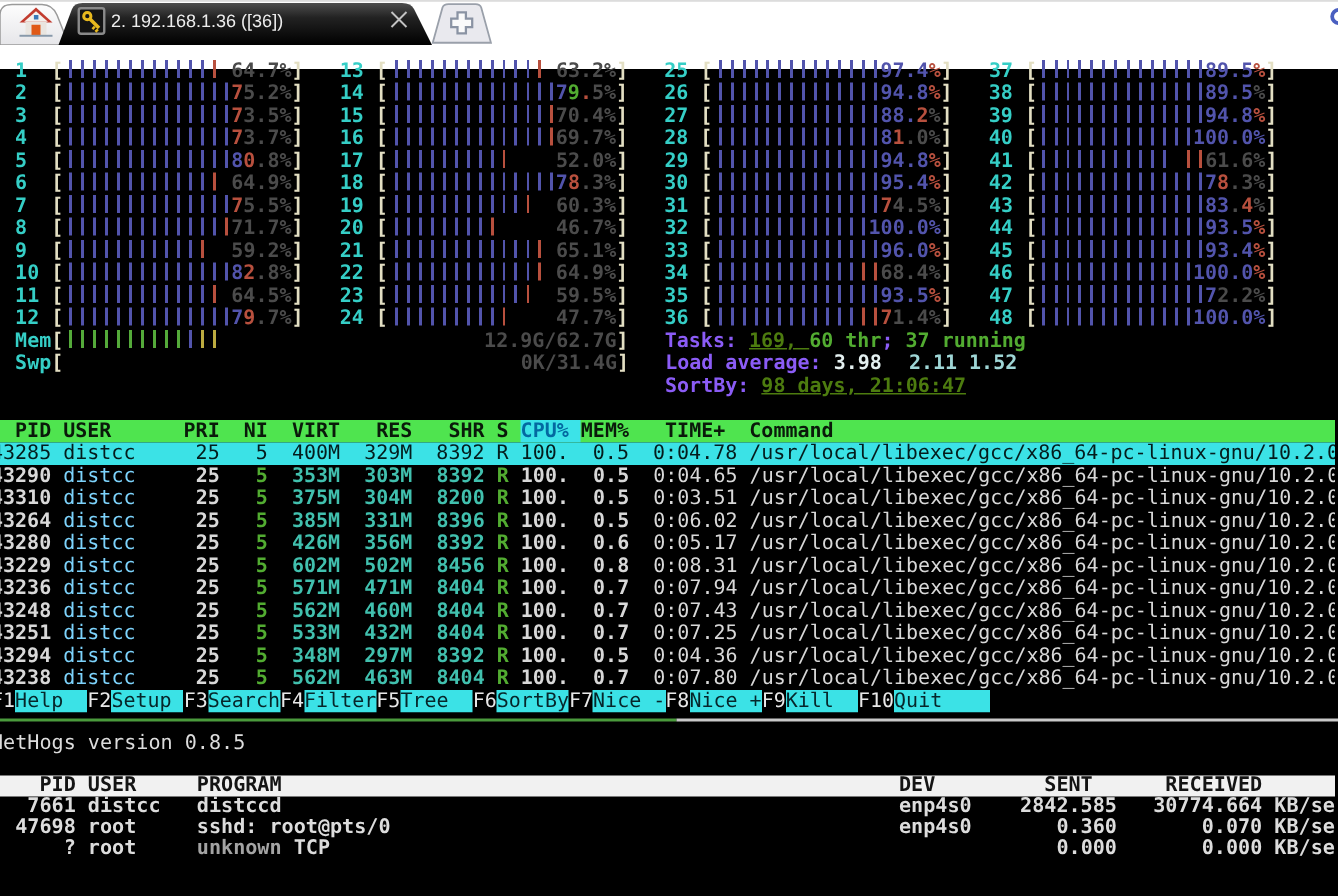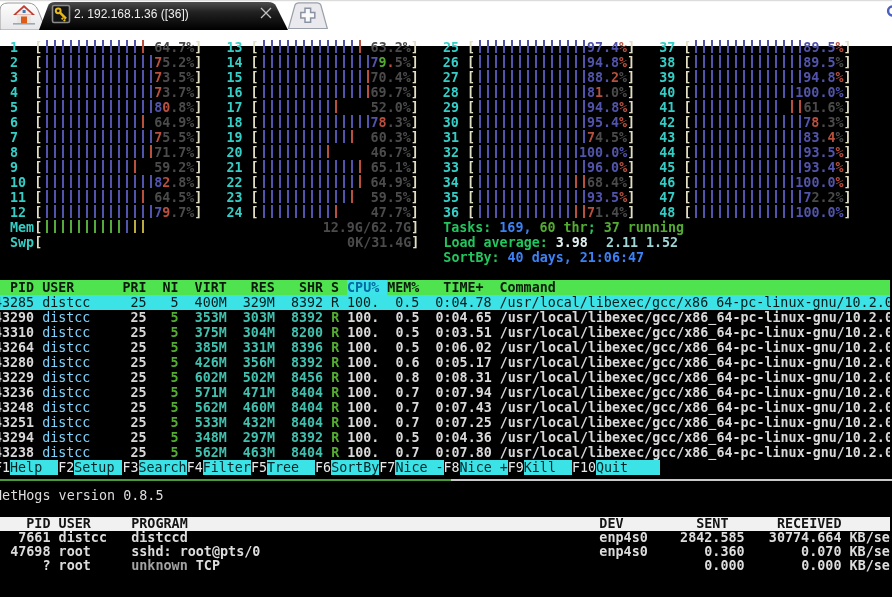--- a/index.html
+++ b/index.html
@@ -14,30 +14,30 @@
 .rb{color:#b8503e;}
 .gb{color:#54aa3a;}
 .yb{color:#bcab40;}
 .gr{color:#4b4b4b;}
 .vb{display:inline-block;width:8px;height:13px;margin:-1px 0;vertical-align:0px;
  background:linear-gradient(to right,transparent 0,transparent 4px,currentColor 4px,currentColor 6px,transparent 6px);}
 .wh{color:#d8d8d8;}
 .dgy{color:#7dd3fc;font-weight:normal;}
 .tl{color:#41c0ae;}
 .gn{color:#52ac31;}
-.ci{color:#22c55e;}
-.cb{color:#3b82f6;}
+.ci{color:#8b5cf6;}
+.cb{color:#4d7c0f;text-decoration:underline;}
 .lw{color:#e4f0f0;}
 .lc{color:#9fd6d6;margin-left:10px;}
 .hdr{background:#4fe44f;color:#0a1a0a;font-weight:bold;}
 .cpuh{background:#3ce3e8;color:#0369a1;}
 .sel{background:#3be2e6;color:#041c1c;font-weight:normal;}
 .fk{color:#e8e8e8;}
 .fbar{font-weight:normal;}
-.cmd{font-weight:bold;}
+.cmd{font-weight:normal;}
 .fl{background:#3be2e6;color:#06262a;margin-top:28px;}
 .ny{color:#a3a3a3;}
 .nhdr{background:#f1f1f1;color:#141414;font-weight:bold;}
 </style></head>
 <body>
 
 <div style="position:absolute;left:0;top:0;width:892px;height:46px;background:#fff;">
 <svg width="892" height="30" viewBox="0 0 892 30">
  <defs>
   <linearGradient id="dk" x1="0" y1="0" x2="0" y2="1">
@@ -92,21 +92,21 @@
 <pre>  <span class="cy">5  </span><span class="br">[</span><span class="vb bb"></span><span class="vb bb"></span><span class="vb bb"></span><span class="vb bb"></span><span class="vb bb"></span><span class="vb bb"></span><span class="vb bb"></span><span class="vb bb"></span><span class="vb bb"></span><span class="vb bb"></span><span class="vb bb"></span><span class="vb bb"></span><span class="vb bb"></span><span class="vb bb"></span><span class="bb">8</span><span class="rb">0</span><span class="gr">.</span><span class="gr">8</span><span class="gr">%</span><span class="br">]</span>   <span class="cy">17 </span><span class="br">[</span><span class="vb bb"></span><span class="vb bb"></span><span class="vb bb"></span><span class="vb bb"></span><span class="vb bb"></span><span class="vb bb"></span><span class="vb bb"></span><span class="vb bb"></span><span class="vb bb"></span><span class="vb rb"></span>    <span class="gr">5</span><span class="gr">2</span><span class="gr">.</span><span class="gr">0</span><span class="gr">%</span><span class="br">]</span>   <span class="cy">29 </span><span class="br">[</span><span class="vb bb"></span><span class="vb bb"></span><span class="vb bb"></span><span class="vb bb"></span><span class="vb bb"></span><span class="vb bb"></span><span class="vb bb"></span><span class="vb bb"></span><span class="vb bb"></span><span class="vb bb"></span><span class="vb bb"></span><span class="vb bb"></span><span class="vb bb"></span><span class="vb bb"></span><span class="bb">9</span><span class="bb">4</span><span class="bb">.</span><span class="bb">8</span><span class="rb">%</span><span class="br">]</span>   <span class="cy">41 </span><span class="br">[</span><span class="vb bb"></span><span class="vb bb"></span><span class="vb bb"></span><span class="vb bb"></span><span class="vb bb"></span><span class="vb bb"></span><span class="vb bb"></span><span class="vb bb"></span><span class="vb bb"></span><span class="vb bb"></span><span class="vb bb"></span> <span class="vb rb"></span><span class="vb rb"></span><span class="gr">6</span><span class="gr">1</span><span class="gr">.</span><span class="gr">6</span><span class="gr">%</span><span class="br">]</span> </pre>
 <pre>  <span class="cy">6  </span><span class="br">[</span><span class="vb bb"></span><span class="vb bb"></span><span class="vb bb"></span><span class="vb bb"></span><span class="vb bb"></span><span class="vb bb"></span><span class="vb bb"></span><span class="vb bb"></span><span class="vb bb"></span><span class="vb bb"></span><span class="vb bb"></span><span class="vb bb"></span><span class="vb rb"></span> <span class="gr">6</span><span class="gr">4</span><span class="gr">.</span><span class="gr">9</span><span class="gr">%</span><span class="br">]</span>   <span class="cy">18 </span><span class="br">[</span><span class="vb bb"></span><span class="vb bb"></span><span class="vb bb"></span><span class="vb bb"></span><span class="vb bb"></span><span class="vb bb"></span><span class="vb bb"></span><span class="vb bb"></span><span class="vb bb"></span><span class="vb bb"></span><span class="vb bb"></span><span class="vb bb"></span><span class="vb bb"></span><span class="vb bb"></span><span class="bb">7</span><span class="rb">8</span><span class="gr">.</span><span class="gr">3</span><span class="gr">%</span><span class="br">]</span>   <span class="cy">30 </span><span class="br">[</span><span class="vb bb"></span><span class="vb bb"></span><span class="vb bb"></span><span class="vb bb"></span><span class="vb bb"></span><span class="vb bb"></span><span class="vb bb"></span><span class="vb bb"></span><span class="vb bb"></span><span class="vb bb"></span><span class="vb bb"></span><span class="vb bb"></span><span class="vb bb"></span><span class="vb bb"></span><span class="bb">9</span><span class="bb">5</span><span class="bb">.</span><span class="bb">4</span><span class="rb">%</span><span class="br">]</span>   <span class="cy">42 </span><span class="br">[</span><span class="vb bb"></span><span class="vb bb"></span><span class="vb bb"></span><span class="vb bb"></span><span class="vb bb"></span><span class="vb bb"></span><span class="vb bb"></span><span class="vb bb"></span><span class="vb bb"></span><span class="vb bb"></span><span class="vb bb"></span><span class="vb bb"></span><span class="vb bb"></span><span class="vb bb"></span><span class="bb">7</span><span class="rb">8</span><span class="gr">.</span><span class="gr">3</span><span class="gr">%</span><span class="br">]</span> </pre>
 <pre>  <span class="cy">7  </span><span class="br">[</span><span class="vb bb"></span><span class="vb bb"></span><span class="vb bb"></span><span class="vb bb"></span><span class="vb bb"></span><span class="vb bb"></span><span class="vb bb"></span><span class="vb bb"></span><span class="vb bb"></span><span class="vb bb"></span><span class="vb bb"></span><span class="vb bb"></span><span class="vb bb"></span><span class="vb bb"></span><span class="rb">7</span><span class="gr">5</span><span class="gr">.</span><span class="gr">5</span><span class="gr">%</span><span class="br">]</span>   <span class="cy">19 </span><span class="br">[</span><span class="vb bb"></span><span class="vb bb"></span><span class="vb bb"></span><span class="vb bb"></span><span class="vb bb"></span><span class="vb bb"></span><span class="vb bb"></span><span class="vb bb"></span><span class="vb bb"></span><span class="vb bb"></span><span class="vb bb"></span><span class="vb rb"></span>  <span class="gr">6</span><span class="gr">0</span><span class="gr">.</span><span class="gr">3</span><span class="gr">%</span><span class="br">]</span>   <span class="cy">31 </span><span class="br">[</span><span class="vb bb"></span><span class="vb bb"></span><span class="vb bb"></span><span class="vb bb"></span><span class="vb bb"></span><span class="vb bb"></span><span class="vb bb"></span><span class="vb bb"></span><span class="vb bb"></span><span class="vb bb"></span><span class="vb bb"></span><span class="vb bb"></span><span class="vb bb"></span><span class="vb bb"></span><span class="rb">7</span><span class="gr">4</span><span class="gr">.</span><span class="gr">5</span><span class="gr">%</span><span class="br">]</span>   <span class="cy">43 </span><span class="br">[</span><span class="vb bb"></span><span class="vb bb"></span><span class="vb bb"></span><span class="vb bb"></span><span class="vb bb"></span><span class="vb bb"></span><span class="vb bb"></span><span class="vb bb"></span><span class="vb bb"></span><span class="vb bb"></span><span class="vb bb"></span><span class="vb bb"></span><span class="vb bb"></span><span class="vb bb"></span><span class="bb">8</span><span class="bb">3</span><span class="gr">.</span><span class="rb">4</span><span class="gr">%</span><span class="br">]</span> </pre>
 <pre>  <span class="cy">8  </span><span class="br">[</span><span class="vb bb"></span><span class="vb bb"></span><span class="vb bb"></span><span class="vb bb"></span><span class="vb bb"></span><span class="vb bb"></span><span class="vb bb"></span><span class="vb bb"></span><span class="vb bb"></span><span class="vb bb"></span><span class="vb bb"></span><span class="vb bb"></span><span class="vb bb"></span><span class="vb rb"></span><span class="gr">7</span><span class="gr">1</span><span class="gr">.</span><span class="gr">7</span><span class="gr">%</span><span class="br">]</span>   <span class="cy">20 </span><span class="br">[</span><span class="vb bb"></span><span class="vb bb"></span><span class="vb bb"></span><span class="vb bb"></span><span class="vb bb"></span><span class="vb bb"></span><span class="vb bb"></span><span class="vb bb"></span><span class="vb rb"></span>     <span class="gr">4</span><span class="gr">6</span><span class="gr">.</span><span class="gr">7</span><span class="gr">%</span><span class="br">]</span>   <span class="cy">32 </span><span class="br">[</span><span class="vb bb"></span><span class="vb bb"></span><span class="vb bb"></span><span class="vb bb"></span><span class="vb bb"></span><span class="vb bb"></span><span class="vb bb"></span><span class="vb bb"></span><span class="vb bb"></span><span class="vb bb"></span><span class="vb bb"></span><span class="vb bb"></span><span class="vb bb"></span><span class="bb">1</span><span class="bb">0</span><span class="bb">0</span><span class="bb">.</span><span class="bb">0</span><span class="bb">%</span><span class="br">]</span>   <span class="cy">44 </span><span class="br">[</span><span class="vb bb"></span><span class="vb bb"></span><span class="vb bb"></span><span class="vb bb"></span><span class="vb bb"></span><span class="vb bb"></span><span class="vb bb"></span><span class="vb bb"></span><span class="vb bb"></span><span class="vb bb"></span><span class="vb bb"></span><span class="vb bb"></span><span class="vb bb"></span><span class="vb bb"></span><span class="bb">9</span><span class="bb">3</span><span class="bb">.</span><span class="bb">5</span><span class="rb">%</span><span class="br">]</span> </pre>
 <pre>  <span class="cy">9  </span><span class="br">[</span><span class="vb bb"></span><span class="vb bb"></span><span class="vb bb"></span><span class="vb bb"></span><span class="vb bb"></span><span class="vb bb"></span><span class="vb bb"></span><span class="vb bb"></span><span class="vb bb"></span><span class="vb bb"></span><span class="vb bb"></span><span class="vb rb"></span>  <span class="gr">5</span><span class="gr">9</span><span class="gr">.</span><span class="gr">2</span><span class="gr">%</span><span class="br">]</span>   <span class="cy">21 </span><span class="br">[</span><span class="vb bb"></span><span class="vb bb"></span><span class="vb bb"></span><span class="vb bb"></span><span class="vb bb"></span><span class="vb bb"></span><span class="vb bb"></span><span class="vb bb"></span><span class="vb bb"></span><span class="vb bb"></span><span class="vb bb"></span><span class="vb bb"></span><span class="vb rb"></span> <span class="gr">6</span><span class="gr">5</span><span class="gr">.</span><span class="gr">1</span><span class="gr">%</span><span class="br">]</span>   <span class="cy">33 </span><span class="br">[</span><span class="vb bb"></span><span class="vb bb"></span><span class="vb bb"></span><span class="vb bb"></span><span class="vb bb"></span><span class="vb bb"></span><span class="vb bb"></span><span class="vb bb"></span><span class="vb bb"></span><span class="vb bb"></span><span class="vb bb"></span><span class="vb bb"></span><span class="vb bb"></span><span class="vb bb"></span><span class="bb">9</span><span class="bb">6</span><span class="bb">.</span><span class="bb">0</span><span class="rb">%</span><span class="br">]</span>   <span class="cy">45 </span><span class="br">[</span><span class="vb bb"></span><span class="vb bb"></span><span class="vb bb"></span><span class="vb bb"></span><span class="vb bb"></span><span class="vb bb"></span><span class="vb bb"></span><span class="vb bb"></span><span class="vb bb"></span><span class="vb bb"></span><span class="vb bb"></span><span class="vb bb"></span><span class="vb bb"></span><span class="vb bb"></span><span class="bb">9</span><span class="bb">3</span><span class="bb">.</span><span class="bb">4</span><span class="rb">%</span><span class="br">]</span> </pre>
 <pre>  <span class="cy">10 </span><span class="br">[</span><span class="vb bb"></span><span class="vb bb"></span><span class="vb bb"></span><span class="vb bb"></span><span class="vb bb"></span><span class="vb bb"></span><span class="vb bb"></span><span class="vb bb"></span><span class="vb bb"></span><span class="vb bb"></span><span class="vb bb"></span><span class="vb bb"></span><span class="vb bb"></span><span class="vb bb"></span><span class="bb">8</span><span class="rb">2</span><span class="gr">.</span><span class="gr">8</span><span class="gr">%</span><span class="br">]</span>   <span class="cy">22 </span><span class="br">[</span><span class="vb bb"></span><span class="vb bb"></span><span class="vb bb"></span><span class="vb bb"></span><span class="vb bb"></span><span class="vb bb"></span><span class="vb bb"></span><span class="vb bb"></span><span class="vb bb"></span><span class="vb bb"></span><span class="vb bb"></span><span class="vb bb"></span><span class="vb rb"></span> <span class="gr">6</span><span class="gr">4</span><span class="gr">.</span><span class="gr">9</span><span class="gr">%</span><span class="br">]</span>   <span class="cy">34 </span><span class="br">[</span><span class="vb bb"></span><span class="vb bb"></span><span class="vb bb"></span><span class="vb bb"></span><span class="vb bb"></span><span class="vb bb"></span><span class="vb bb"></span><span class="vb bb"></span><span class="vb bb"></span><span class="vb bb"></span><span class="vb bb"></span><span class="vb bb"></span><span class="vb rb"></span><span class="vb rb"></span><span class="gr">6</span><span class="gr">8</span><span class="gr">.</span><span class="gr">4</span><span class="gr">%</span><span class="br">]</span>   <span class="cy">46 </span><span class="br">[</span><span class="vb bb"></span><span class="vb bb"></span><span class="vb bb"></span><span class="vb bb"></span><span class="vb bb"></span><span class="vb bb"></span><span class="vb bb"></span><span class="vb bb"></span><span class="vb bb"></span><span class="vb bb"></span><span class="vb bb"></span><span class="vb bb"></span><span class="vb bb"></span><span class="bb">1</span><span class="bb">0</span><span class="bb">0</span><span class="bb">.</span><span class="bb">0</span><span class="rb">%</span><span class="br">]</span> </pre>
 <pre>  <span class="cy">11 </span><span class="br">[</span><span class="vb bb"></span><span class="vb bb"></span><span class="vb bb"></span><span class="vb bb"></span><span class="vb bb"></span><span class="vb bb"></span><span class="vb bb"></span><span class="vb bb"></span><span class="vb bb"></span><span class="vb bb"></span><span class="vb bb"></span><span class="vb bb"></span><span class="vb rb"></span> <span class="gr">6</span><span class="gr">4</span><span class="gr">.</span><span class="gr">5</span><span class="gr">%</span><span class="br">]</span>   <span class="cy">23 </span><span class="br">[</span><span class="vb bb"></span><span class="vb bb"></span><span class="vb bb"></span><span class="vb bb"></span><span class="vb bb"></span><span class="vb bb"></span><span class="vb bb"></span><span class="vb bb"></span><span class="vb bb"></span><span class="vb bb"></span><span class="vb bb"></span><span class="vb rb"></span>  <span class="gr">5</span><span class="gr">9</span><span class="gr">.</span><span class="gr">5</span><span class="gr">%</span><span class="br">]</span>   <span class="cy">35 </span><span class="br">[</span><span class="vb bb"></span><span class="vb bb"></span><span class="vb bb"></span><span class="vb bb"></span><span class="vb bb"></span><span class="vb bb"></span><span class="vb bb"></span><span class="vb bb"></span><span class="vb bb"></span><span class="vb bb"></span><span class="vb bb"></span><span class="vb bb"></span><span class="vb bb"></span><span class="vb bb"></span><span class="bb">9</span><span class="bb">3</span><span class="bb">.</span><span class="bb">5</span><span class="rb">%</span><span class="br">]</span>   <span class="cy">47 </span><span class="br">[</span><span class="vb bb"></span><span class="vb bb"></span><span class="vb bb"></span><span class="vb bb"></span><span class="vb bb"></span><span class="vb bb"></span><span class="vb bb"></span><span class="vb bb"></span><span class="vb bb"></span><span class="vb bb"></span><span class="vb bb"></span><span class="vb bb"></span><span class="vb bb"></span><span class="vb bb"></span><span class="bb">7</span><span class="gr">2</span><span class="gr">.</span><span class="gr">2</span><span class="gr">%</span><span class="br">]</span> </pre>
 <pre>  <span class="cy">12 </span><span class="br">[</span><span class="vb bb"></span><span class="vb bb"></span><span class="vb bb"></span><span class="vb bb"></span><span class="vb bb"></span><span class="vb bb"></span><span class="vb bb"></span><span class="vb bb"></span><span class="vb bb"></span><span class="vb bb"></span><span class="vb bb"></span><span class="vb bb"></span><span class="vb bb"></span><span class="vb bb"></span><span class="bb">7</span><span class="rb">9</span><span class="gr">.</span><span class="gr">7</span><span class="gr">%</span><span class="br">]</span>   <span class="cy">24 </span><span class="br">[</span><span class="vb bb"></span><span class="vb bb"></span><span class="vb bb"></span><span class="vb bb"></span><span class="vb bb"></span><span class="vb bb"></span><span class="vb bb"></span><span class="vb bb"></span><span class="vb bb"></span><span class="vb rb"></span>    <span class="gr">4</span><span class="gr">7</span><span class="gr">.</span><span class="gr">7</span><span class="gr">%</span><span class="br">]</span>   <span class="cy">36 </span><span class="br">[</span><span class="vb bb"></span><span class="vb bb"></span><span class="vb bb"></span><span class="vb bb"></span><span class="vb bb"></span><span class="vb bb"></span><span class="vb bb"></span><span class="vb bb"></span><span class="vb bb"></span><span class="vb bb"></span><span class="vb bb"></span><span class="vb bb"></span><span class="vb rb"></span><span class="vb rb"></span><span class="rb">7</span><span class="gr">1</span><span class="gr">.</span><span class="gr">4</span><span class="gr">%</span><span class="br">]</span>   <span class="cy">48 </span><span class="br">[</span><span class="vb bb"></span><span class="vb bb"></span><span class="vb bb"></span><span class="vb bb"></span><span class="vb bb"></span><span class="vb bb"></span><span class="vb bb"></span><span class="vb bb"></span><span class="vb bb"></span><span class="vb bb"></span><span class="vb bb"></span><span class="vb bb"></span><span class="vb bb"></span><span class="bb">1</span><span class="bb">0</span><span class="bb">0</span><span class="bb">.</span><span class="bb">0</span><span class="bb">%</span><span class="br">]</span> </pre>
 <pre>  <span class="cy">Mem</span><span class="br">[</span><span class="vb gb"></span><span class="vb gb"></span><span class="vb gb"></span><span class="vb gb"></span><span class="vb gb"></span><span class="vb gb"></span><span class="vb gb"></span><span class="vb gb"></span><span class="vb gb"></span><span class="vb gb"></span><span class="vb bb"></span><span class="vb yb"></span><span class="vb yb"></span>                      <span class="gr">1</span><span class="gr">2</span><span class="gr">.</span><span class="gr">9</span><span class="gr">G</span><span class="gr">/</span><span class="gr">6</span><span class="gr">2</span><span class="gr">.</span><span class="gr">7</span><span class="gr">G</span><span class="br">]</span>   <span class="ci">Tasks: </span><span class="cb">169, </span><span class="gn">60 thr</span><span class="ci">; </span><span class="gn">37 running</span></pre>
 <pre>  <span class="cy">Swp</span><span class="br">[</span>                                      <span class="gr">0</span><span class="gr">K</span><span class="gr">/</span><span class="gr">3</span><span class="gr">1</span><span class="gr">.</span><span class="gr">4</span><span class="gr">G</span><span class="br">]</span>   <span class="ci">Load average: </span><span class="lw">3.98 </span><span class="lc">2.11 1.52</span></pre>
-<pre>                                                        <span class="ci">SortBy: </span><span class="cb">40 days, 21:06:47</span></pre>
+<pre>                                                        <span class="ci">SortBy: </span><span class="cb">98 days, 21:06:47</span></pre>
 <pre> </pre>
 <pre class="hdr">  PID USER      PRI  NI  VIRT   RES   SHR S <span class="cpuh">CPU% </span>MEM%   TIME+  Command                                           </pre>
 <pre class="sel">43285 distcc     25   5  400M  329M  8392 R 100.  0.5  0:04.78 /usr/local/libexec/gcc/x86_64-pc-linux-gnu/10.2.0</pre>
 <pre><span class="wh">43290</span> <span class="dgy">distcc</span>     <span class="wh">25</span>   <span class="gn">5</span>  <span class="tl">353M</span>  <span class="tl">303M</span>  <span class="tl">8392</span> <span class="gn">R</span> <span class="wh">100.</span>  <span class="wh">0.5</span>  <span class="wh cmd">0:04.65</span> <span class="wh cmd">/usr/local/libexec/gcc/x86_64-pc-linux-gnu/10.2.0</span></pre>
 <pre><span class="wh">43310</span> <span class="dgy">distcc</span>     <span class="wh">25</span>   <span class="gn">5</span>  <span class="tl">375M</span>  <span class="tl">304M</span>  <span class="tl">8200</span> <span class="gn">R</span> <span class="wh">100.</span>  <span class="wh">0.5</span>  <span class="wh cmd">0:03.51</span> <span class="wh cmd">/usr/local/libexec/gcc/x86_64-pc-linux-gnu/10.2.0</span></pre>
 <pre><span class="wh">43264</span> <span class="dgy">distcc</span>     <span class="wh">25</span>   <span class="gn">5</span>  <span class="tl">385M</span>  <span class="tl">331M</span>  <span class="tl">8396</span> <span class="gn">R</span> <span class="wh">100.</span>  <span class="wh">0.5</span>  <span class="wh cmd">0:06.02</span> <span class="wh cmd">/usr/local/libexec/gcc/x86_64-pc-linux-gnu/10.2.0</span></pre>
 <pre><span class="wh">43280</span> <span class="dgy">distcc</span>     <span class="wh">25</span>   <span class="gn">5</span>  <span class="tl">426M</span>  <span class="tl">356M</span>  <span class="tl">8392</span> <span class="gn">R</span> <span class="wh">100.</span>  <span class="wh">0.6</span>  <span class="wh cmd">0:05.17</span> <span class="wh cmd">/usr/local/libexec/gcc/x86_64-pc-linux-gnu/10.2.0</span></pre>
 <pre><span class="wh">43229</span> <span class="dgy">distcc</span>     <span class="wh">25</span>   <span class="gn">5</span>  <span class="tl">602M</span>  <span class="tl">502M</span>  <span class="tl">8456</span> <span class="gn">R</span> <span class="wh">100.</span>  <span class="wh">0.8</span>  <span class="wh cmd">0:08.31</span> <span class="wh cmd">/usr/local/libexec/gcc/x86_64-pc-linux-gnu/10.2.0</span></pre>
 <pre><span class="wh">43236</span> <span class="dgy">distcc</span>     <span class="wh">25</span>   <span class="gn">5</span>  <span class="tl">571M</span>  <span class="tl">471M</span>  <span class="tl">8404</span> <span class="gn">R</span> <span class="wh">100.</span>  <span class="wh">0.7</span>  <span class="wh cmd">0:07.94</span> <span class="wh cmd">/usr/local/libexec/gcc/x86_64-pc-linux-gnu/10.2.0</span></pre>
 <pre><span class="wh">43248</span> <span class="dgy">distcc</span>     <span class="wh">25</span>   <span class="gn">5</span>  <span class="tl">562M</span>  <span class="tl">460M</span>  <span class="tl">8404</span> <span class="gn">R</span> <span class="wh">100.</span>  <span class="wh">0.7</span>  <span class="wh cmd">0:07.43</span> <span class="wh cmd">/usr/local/libexec/gcc/x86_64-pc-linux-gnu/10.2.0</span></pre>

